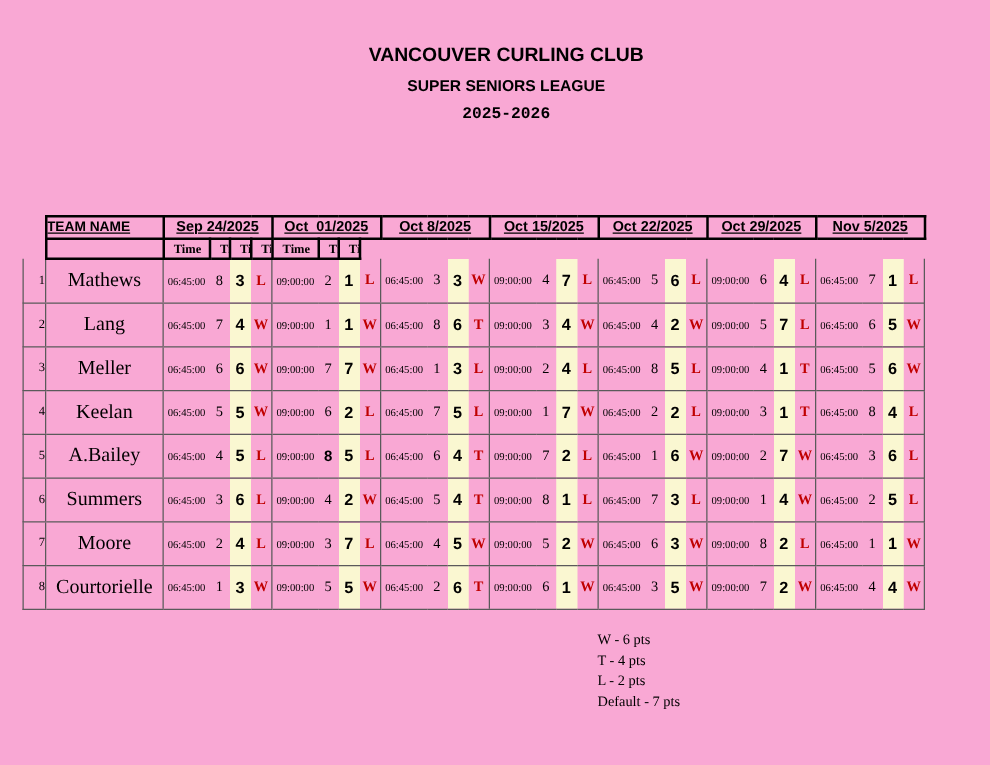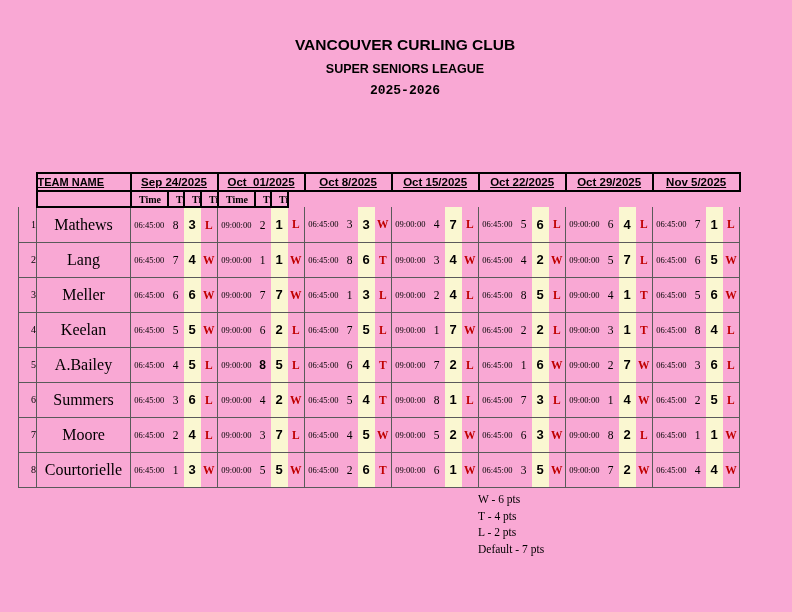--- a/index.html
+++ b/index.html
@@ -64,21 +64,21 @@
   }
   td.td-opp{font-size:11.5px;text-align:center;}
   td.td-opp.opp-bold{font-family:"Liberation Sans",sans-serif;font-weight:bold;font-size:12px;}
   td.td-ice{
     background:var(--ice-bg);
     font-family:"Liberation Sans",sans-serif;font-weight:bold;font-size:13px;text-align:center;
   }
   td.td-wl{font-weight:bold;font-size:11.5px;text-align:center;color:var(--result-red);}
   tbody td:last-child{border-right:1.5px solid var(--line-gray);}
 
-  .legend{position:absolute;left:478px;top:491px;font-size:11.5px;line-height:16.5px;}
+  .legend{position:absolute;left:478px;top:504px;font-size:11.5px;line-height:16.5px;}
 </style>
 </head>
 <body>
 
 <div id="page">
   <div class="center-band club-title">VANCOUVER CURLING CLUB</div>
   <div class="center-band league-title">SUPER SENIORS LEAGUE</div>
   <div class="center-band season-line">2025-2026</div>
 
   <table class="sched">

